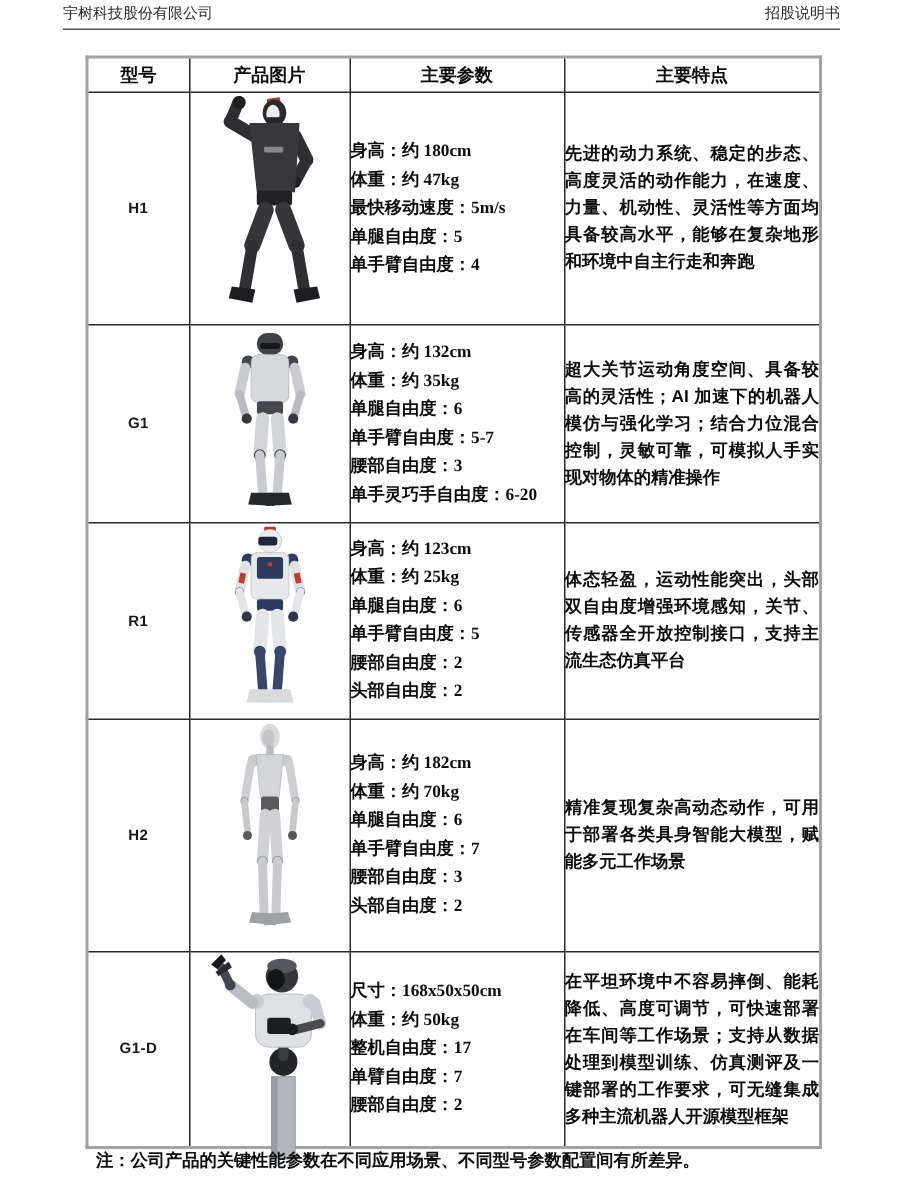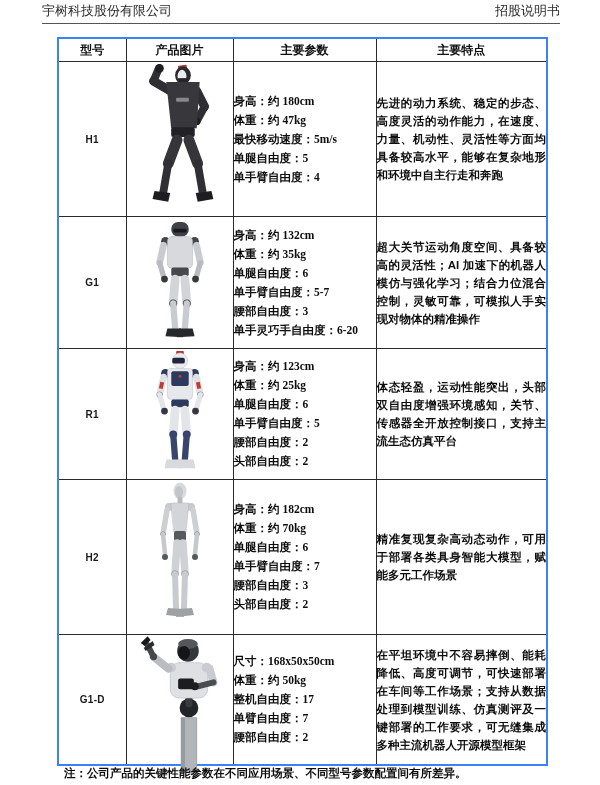--- a/index.html
+++ b/index.html
@@ -1,22 +1,22 @@
 <!DOCTYPE html>
 <html><head>
 <meta charset="utf-8">
 <style>
   html,body{margin:0;padding:0;background:#ffffff;}
   body{width:600px;height:785px;position:relative;font-family:"Liberation Sans","DejaVu Sans",sans-serif;color:#111;}
 
   
-  .page-header{position:absolute;top:2px;left:42px;width:518px;display:flex;justify-content:space-between;align-items:flex-end;font-family:Liberation Sans, sans-serif;font-size:13px;color:#2b2b2b;border-bottom:1px solid #555;padding-bottom:3px;}
+  .page-header{position:absolute;top:2px;left:42px;width:518px;display:flex;justify-content:space-between;align-items:flex-end;font-family:Liberation Sans, sans-serif;font-size:10px;color:#2b2b2b;border-bottom:1px solid #555;padding-bottom:3px;}
 
   
-  table.spec-table{position:absolute;left:57px;top:37px;width:489px;border-collapse:collapse;table-layout:fixed;border:2px solid #3b82f6;padding-left:16px;}
+  table.spec-table{position:absolute;left:57px;top:37px;width:489px;border-collapse:collapse;table-layout:fixed;border:2px solid #a3a3a3;padding-left:16px;}
   .spec-table th,.spec-table td{border:1px solid #2a2a2a;padding:0;vertical-align:middle;}
   .spec-table th{height:22px;font-size:12px;font-weight:bold;color:#0d0d0d;text-align:center;}
   .model-cell{text-align:center;font-weight:bold;font-size:10px;color:#17181d;letter-spacing:.3px;}
   .image-cell{text-align:center;overflow:visible;}
   .image-cell svg{display:block;margin:0 auto;}
   .params-cell{padding:0 4px 0 7px;font-size:11.5px;font-weight:bold;line-height:19px;color:#0d0d0d;font-family:Liberation Serif, serif;}
   .features-cell{padding:0 8px;font-size:11.5px;font-weight:bold;line-height:18px;text-align:justify;color:#0d0d0d;}
 
   
   .footnote{position:absolute;left:64px;top:766px;width:500px;font-size:11.5px;font-weight:bold;color:#0d0d0d;white-space:nowrap;}

